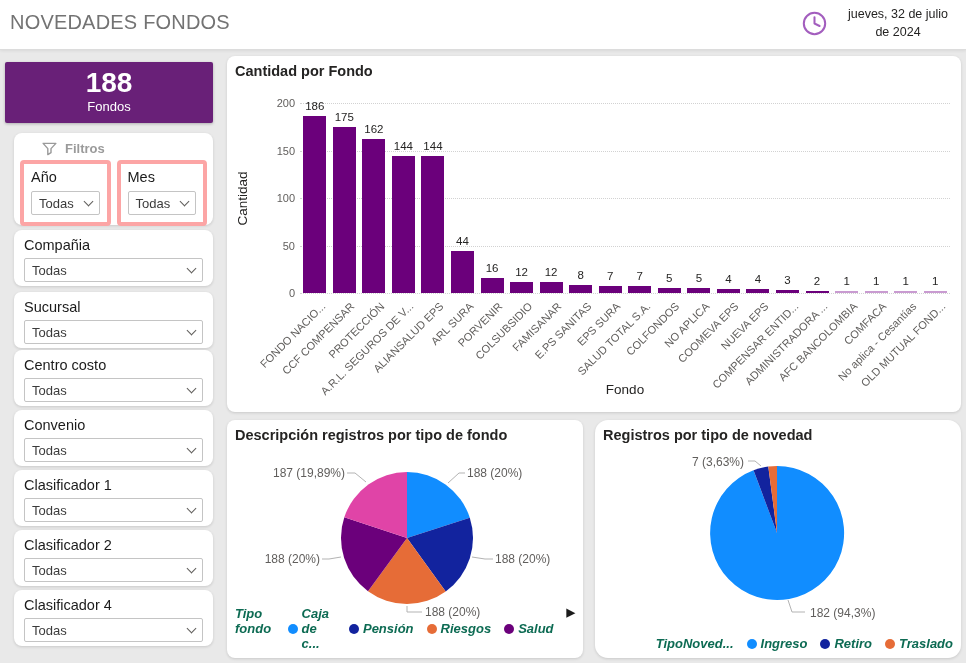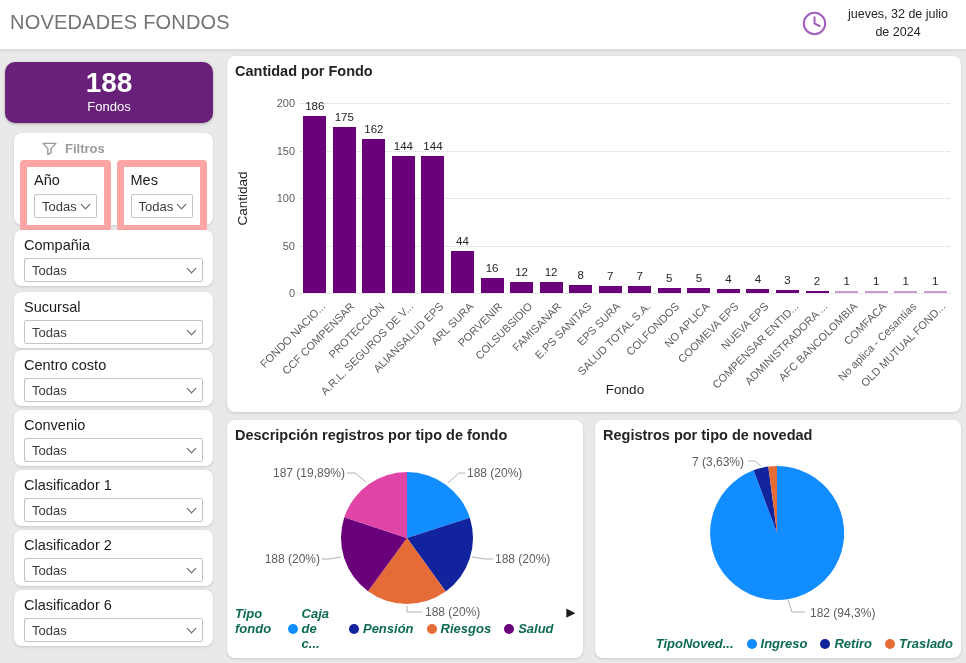--- a/index.html
+++ b/index.html
@@ -12,30 +12,30 @@
          border-bottom:1px solid #dcdcdc; box-shadow:0 1px 3px rgba(0,0,0,.07); z-index:5; }
   #hdr .ttl { position:absolute; left:10px; top:11px; font-size:20px; color:#737373; letter-spacing:.2px; }
   #hdr .dt { position:absolute; right:10px; top:5px; display:flex; align-items:center; gap:12px; }
   #hdr .dt .txt { width:116px; font-size:12.5px; color:#252423; text-align:center; line-height:1.45; }
 
   
   .card { position:absolute; background:#fff; border-radius:8px;
           box-shadow:0 1px 3px rgba(0,0,0,.14); }
 
   
-  #kpi { left:5px; top:62px; width:208px; height:61px; border-radius:10px;
+  #kpi { left:5px; top:62px; width:208px; height:61px; border-radius:2px;
          background:var(--kpi,#692078); color:#fff; text-align:center; box-shadow:0 1px 3px rgba(0,0,0,.25); }
   #kpi .v { font-size:28px; font-weight:bold; margin-top:5px; }
   #kpi .l { font-size:13px; margin-top:0px; }
 
   #fcard { left:14px; top:133px; width:199px; height:92px; padding:5px 6px; }
   #fcard .fhead { display:flex; align-items:center; gap:8px; padding:3px 0 4px 22px;
                   color:#9a9a9a; font-weight:bold; font-size:13px; }
   #fcard .pair { display:flex; gap:6px; }
-  .pbox { flex:1; border:7px solid #fca5a5; border-radius:4px; padding:5px 7px 7px 7px; }
+  .pbox { flex:1; border:4px solid #fca5a5; border-radius:4px; padding:5px 7px 7px 7px; }
   .flabel { font-size:14.5px; color:#1b1b1b; margin-bottom:6px; }
   .dd { display:flex; align-items:center; justify-content:space-between; height:24px;
         border:1px solid #c4c4c4; border-radius:2px; padding:0 7px; background:#fff;
         font-size:13px; color:#3b3b3b; cursor:pointer; }
   .chev { width:7px; height:7px; border-left:1.5px solid #605E5C; border-bottom:1.5px solid #605E5C;
           transform:rotate(-45deg); margin-top:-4px; flex:0 0 auto; }
 
   .filter-card { position:absolute; left:14px; width:199px; height:56px; background:#fff;
                  border-radius:8px; box-shadow:0 1px 3px rgba(0,0,0,.14); padding:7px 10px 0 10px; }
   .filter-card .flabel { margin-bottom:5px; }
@@ -51,21 +51,21 @@
   .ytick { position:absolute; width:40px; text-align:right; font-size:11px; color:#605E5C; }
   .bar { position:absolute; bottom:0; width:23px; }
   .bval { position:absolute; font-size:11.5px; color:#252423; width:34px; text-align:center; }
   .xcat { position:absolute; width:150px; text-align:right; font-size:11px; color:#605E5C;
           white-space:nowrap; transform:rotate(-45deg); transform-origin:100% 0; }
   #xlab { position:absolute; left:73px; top:326px; width:650px; text-align:center;
           font-size:13.5px; color:#252423; }
 
   
   #pie1card { left:227px; top:420px; width:356px; height:238px; overflow:hidden;padding-left:18px; }
-  #pie2card { left:595px; top:420px; width:366px; height:238px; overflow:hidden; }
+  #pie2card { left:595px; top:420px; width:366px; height:238px; overflow:hidden;border-radius:13px; }
   .pietag { position:absolute; font-size:12px; color:#605E5C; white-space:nowrap; }
   .legend { position:absolute; left:8px; right:8px; bottom:7px; display:flex; 
             gap:13px; font-size:13px; font-style:italic; font-weight:bold; color:var(--legend,#0D6B53); }
   .legend .item { display:flex; align-items:center; gap:4px; cursor:pointer; }
   .legend .dot { width:10px; height:10px; border-radius:50%; flex:0 0 auto; }
   .legend .more { margin-left:auto; font-style:normal; font-size:11px; color:#1b1b1b; cursor:pointer; }
   .legend.right { justify-content:flex-end; }
   svg.pies { position:absolute; left:0; top:0; }
 </style>
 </head>
@@ -151,21 +151,21 @@
         </div>
       </div>
       <div class="filter-card" style="top: 530px;">
         <div class="flabel">Clasificador 2</div>
         <div class="dd">
           <span>Todas</span>
           <span class="chev"></span>
         </div>
       </div>
       <div class="filter-card" style="top: 590px;">
-        <div class="flabel">Clasificador 6</div>
+        <div class="flabel">Clasificador 4</div>
         <div class="dd">
           <span>Todas</span>
           <span class="chev"></span>
         </div>
       </div>
     </div>
 
   <div id="barcard" class="card">
     <div class="ctitle">Cantidad por Fondo</div>
     <div id="ylab">

